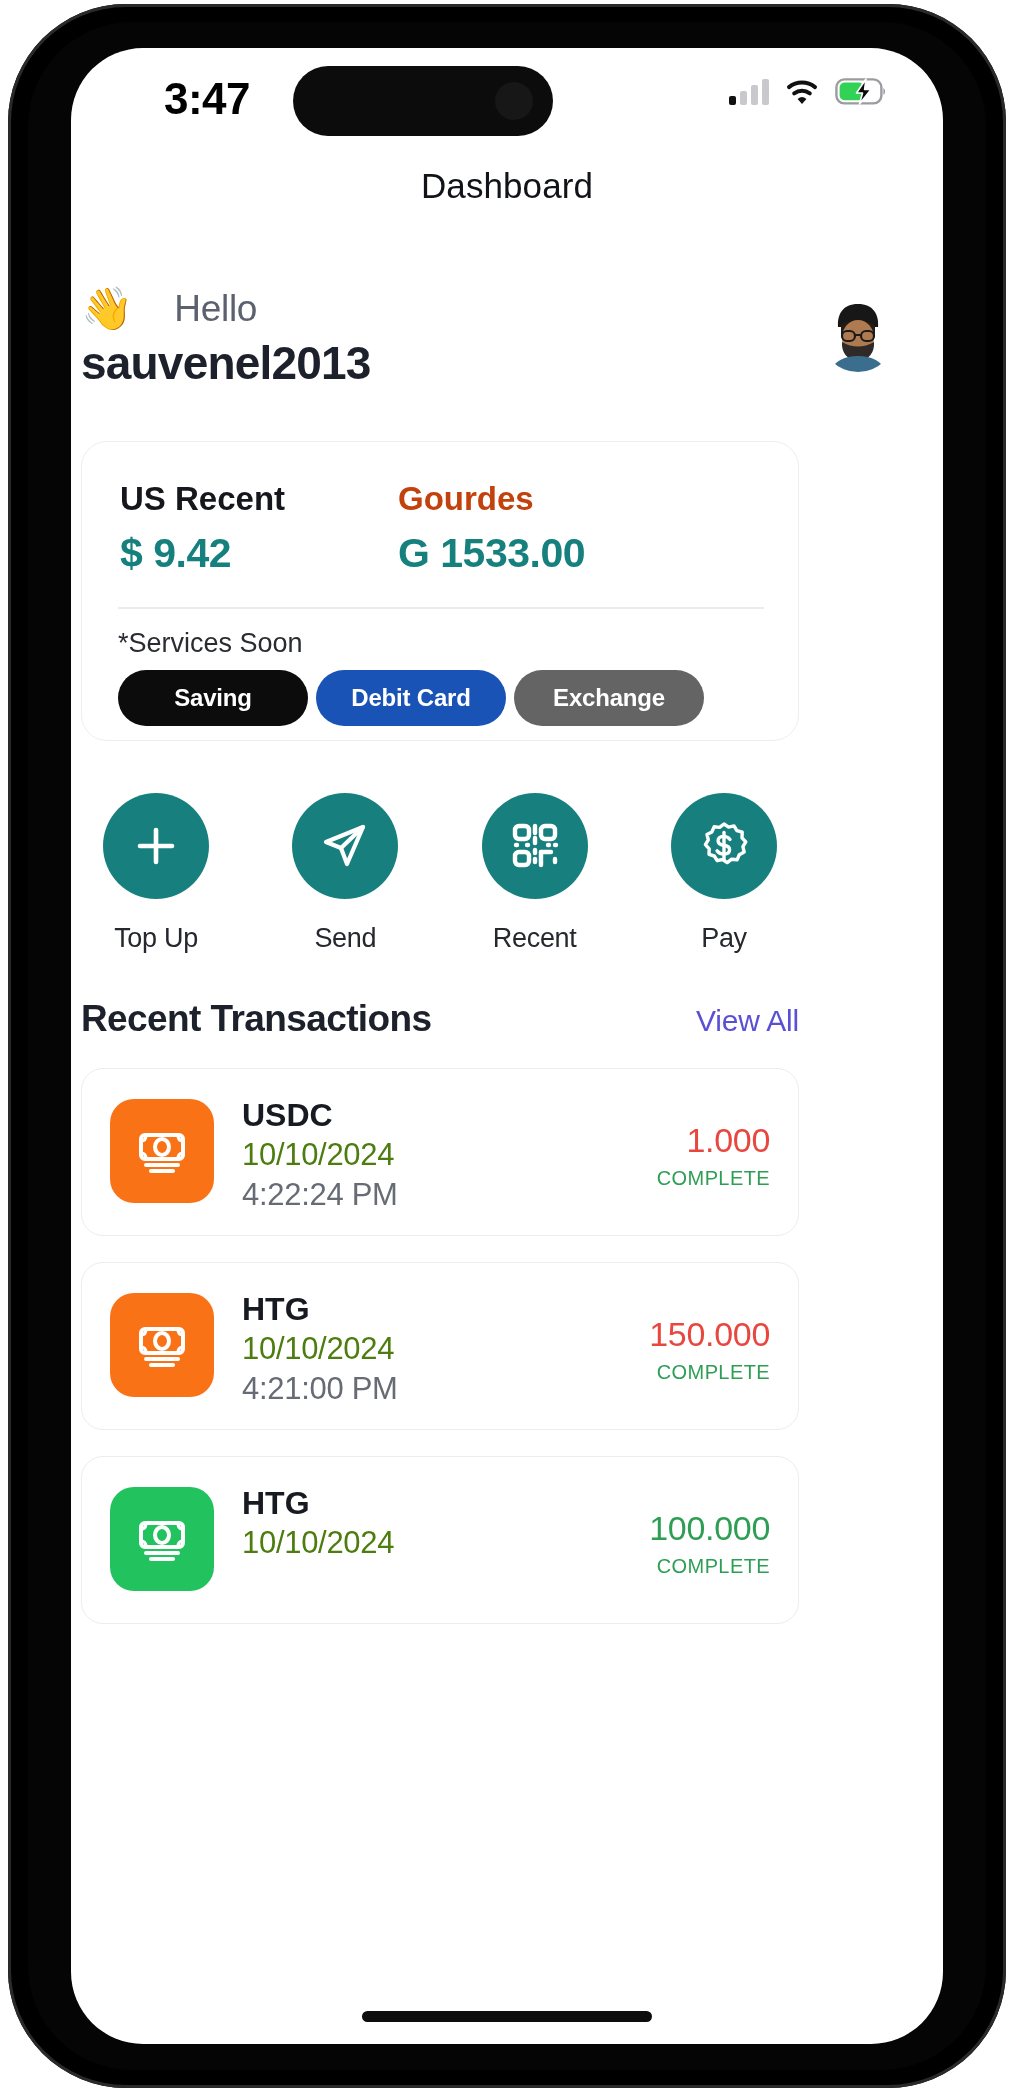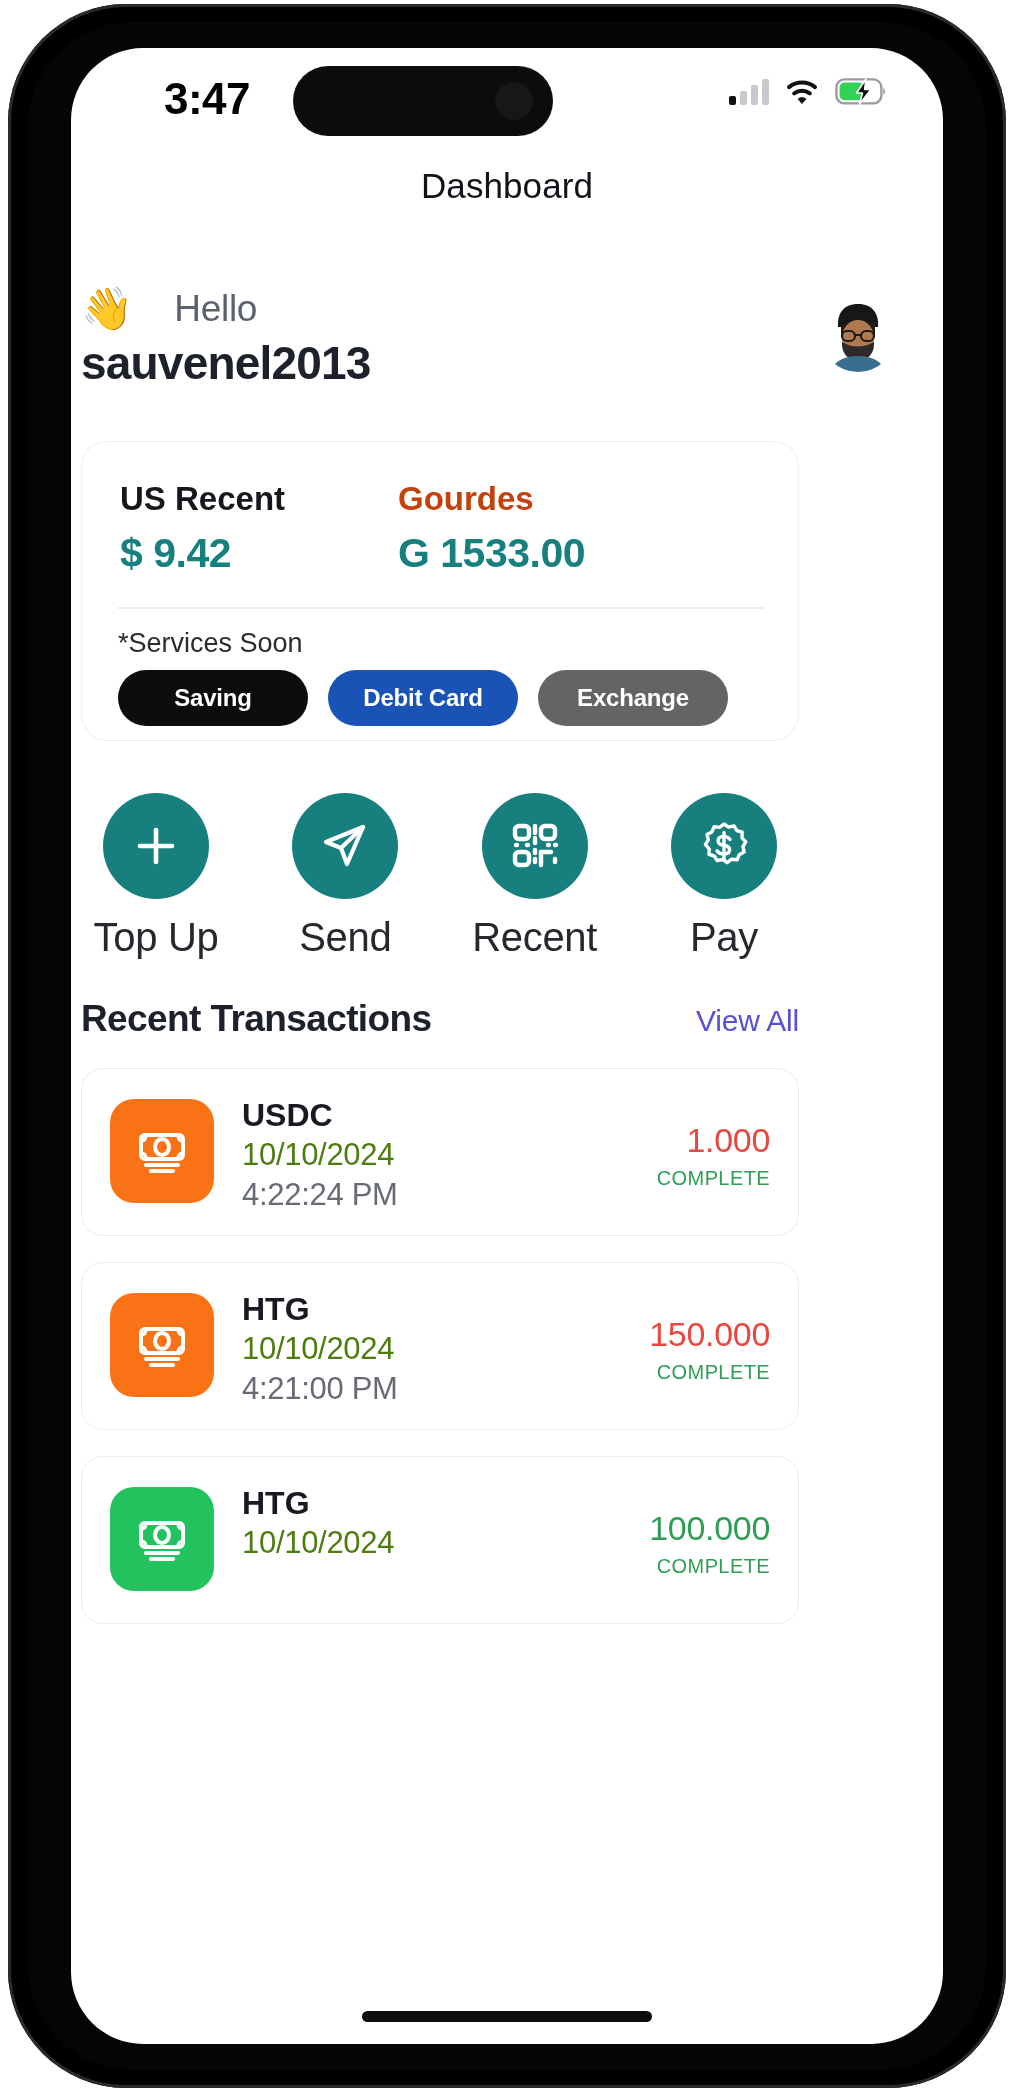--- a/index.html
+++ b/index.html
@@ -95,42 +95,42 @@
     background: #ffffff;
     border: 1.5px solid #eceef1;
     border-radius: 26px;
   }
   #cur-left-label { position: absolute; left: 38px; top: 38px; font-size: 33px; font-weight: 700; color: #15171c; }
   #cur-left-value { position: absolute; left: 38px; top: 88px; font-size: 41px; font-weight: 700; color: #15807e; letter-spacing: -0.5px; }
   #cur-right-label { position: absolute; left: 316px; top: 38px; font-size: 33px; font-weight: 700; color: #c2410c; }
   #cur-right-value { position: absolute; left: 316px; top: 88px; font-size: 41px; font-weight: 700; color: #15807e; letter-spacing: -0.5px; }
   #card-divider { position: absolute; left: 36px; top: 165px; width: 646px; height: 1.5px; background: #ececee; }
   #services-note { position: absolute; left: 36px; top: 186px; font-size: 27px; color: #2a2c31; }
-  #service-pills { position: absolute; left: 36px; top: 228px; display: flex; gap: 20px; }
+  #service-pills { position: absolute; left: 36px; top: 228px; display: flex; gap: 8px; }
   .pill {
     height: 56px; border-radius: 28px;
     display: flex; align-items: center; justify-content: center;
     color: #fff; font-size: 24px; font-weight: 700; letter-spacing: -0.2px;
   }
   #pill-saving { width: 190px; background: #0c0c0c; }
   #pill-debit  { width: 190px; background: #1a53b6; }
   #pill-exchange { width: 190px; background: #646464; }
 
   
   #quick-actions {
     position: absolute; left: 10px; top: 745px;
     width: 718px; display: flex; justify-content: space-between;
   }
   .action { width: 150px; display: flex; flex-direction: column; align-items: center; }
   .action-circle {
     width: 106px; height: 106px; border-radius: 50%;
     background: #17807e;
     display: flex; align-items: center; justify-content: center;
   }
-  .action-label { margin-top: 16px; font-size: 40px; color: #26282e; letter-spacing: -0.3px; }
+  .action-label { margin-top: 24px; font-size: 27px; color: #26282e; letter-spacing: -0.3px; }
 
   
   #recent-header {
     position: absolute; left: 10px; top: 950px; width: 718px;
     display: flex; align-items: baseline; justify-content: space-between;
   }
   #recent-title { font-size: 37px; font-weight: 700; color: #1d212c; letter-spacing: -0.6px; }
   #view-all { font-size: 30px; color: #5a50d6; letter-spacing: -0.2px; }
 
   #tx-list { position: absolute; left: 10px; top: 1020px; width: 718px; }

